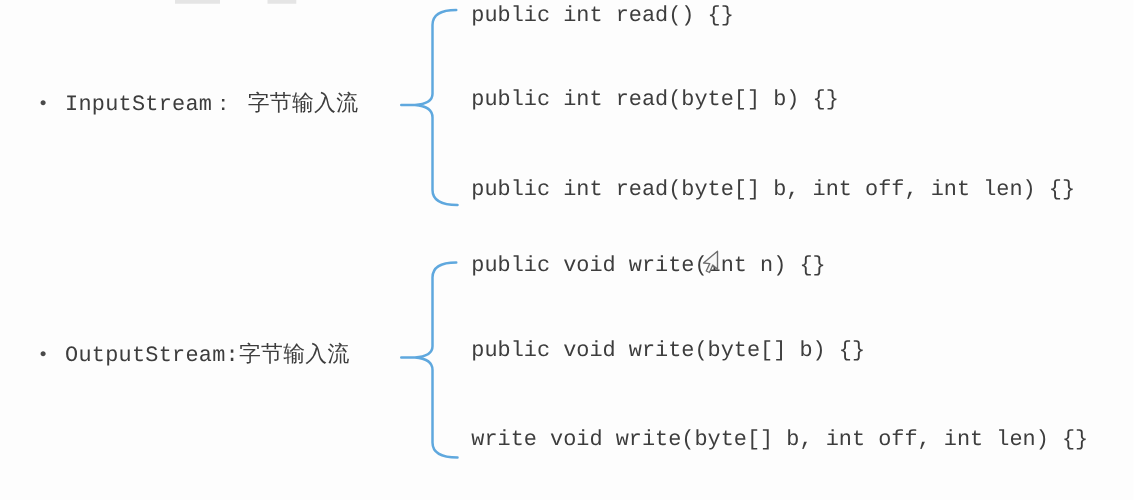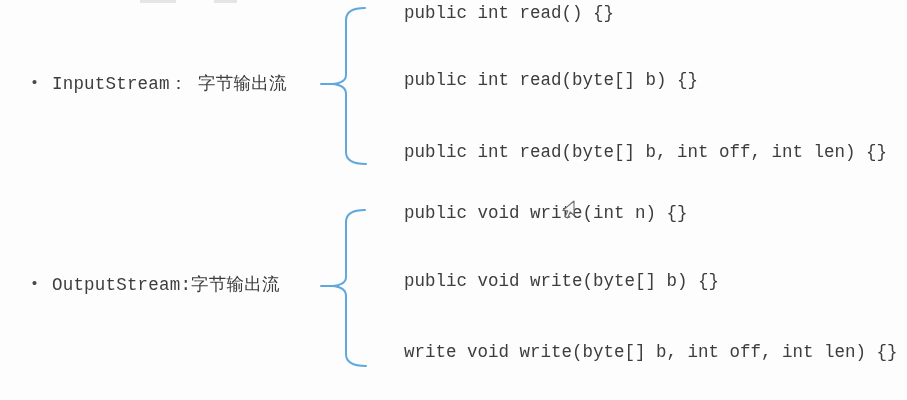--- a/index.html
+++ b/index.html
@@ -36,21 +36,20 @@
     letter-spacing: 0.2px;
   }
   .method {
     position: absolute;
     left: 377px;
     height: 24px;
     line-height: 24px;
     font-size: 17.5px;
     white-space: nowrap;
     letter-spacing: 0px;
-    margin-left: 27px;
   }
   .brace {
     position: absolute;
     left: 320px;
     width: 48px;
     height: 160px;
   }
   .brace path {
     fill: none;
     stroke-width: 2;
@@ -77,34 +76,34 @@
 </head>
 <body>
 
 <div class="canvas">
 
   <div class="artifact a1"></div>
   <div class="artifact a2"></div>
 
   <div class="label-row" style="top:71px;">
     <span class="bullet">•</span>
-    <span class="stream-label">InputStream： 字节输出流</span>
+    <span class="stream-label">InputStream： 字节输入流</span>
   </div>
 
   <svg class="brace" style="top:6px;" viewBox="0 0 48 160" aria-hidden="true">
     <path d="M45,2 Q26,2 26,14 L26,69 Q26,77 12,78 Q26,79 26,88 L26,146 Q26,158 46,158 M1,78 L12,78" stroke="#5fa8de"></path>
   </svg>
 
   <div class="method" style="top:1px;">public int read() {}</div>
   <div class="method" style="top:140px;">public int read(byte[] b, int off, int len) {}</div>
   <div class="method" style="top:68px;">public int read(byte[] b) {}</div>
 
   <div class="label-row" style="top:272px;">
     <span class="bullet">•</span>
-    <span class="stream-label">OutputStream:字节输出流</span>
+    <span class="stream-label">OutputStream:字节输入流</span>
   </div>
 
   <svg class="brace" style="top:208px;" viewBox="0 0 48 160" aria-hidden="true">
     <path d="M45,2 Q26,2 26,14 L26,69 Q26,77 12,78 Q26,79 26,88 L26,146 Q26,158 46,158 M1,78 L12,78" stroke="#5fa8de"></path>
   </svg>
 
   <div class="method" style="top:201px;">public void write(int n) {}</div>
   <div class="method" style="top:269px;font-family:Liberation Mono, monospace;">public void write(byte[] b) {}</div>
   <div class="method" style="top:340px;">write void write(byte[] b, int off, int len) {}</div>
 

